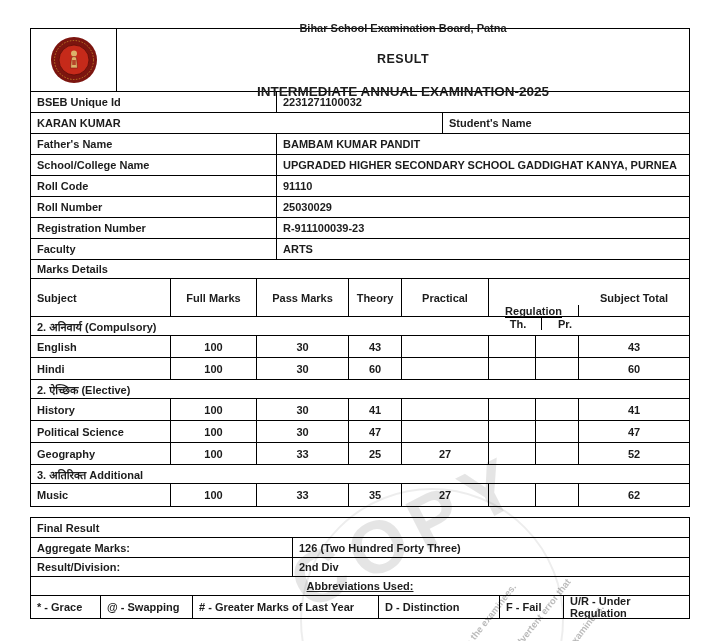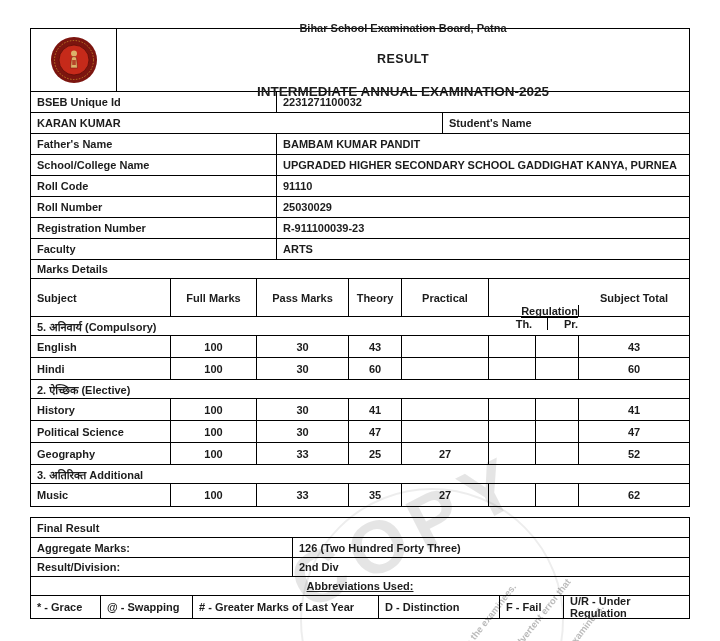--- a/index.html
+++ b/index.html
@@ -37,21 +37,21 @@
   .w-subject   { flex:0 0 140px;text-align:right; }
   .w-full      { flex:0 0 86px; }
   .w-pass      { flex:0 0 92px;text-align:right; }
   .w-theory    { flex:0 0 53px; }
   .w-practical { flex:0 0 87px; }
   .w-reg       { flex:0 0 90px; }
   .w-th        { flex:0 0 47px; }
   .w-pr        { flex:1 1 auto; }
   .w-total     { flex:1 1 auto; }
 
-  .reg-compound { flex-direction:column; padding:0; align-items:flex-end;margin-top:26px; }
+  .reg-compound { flex-direction:column; padding:0; align-items:center;margin-top:26px; }
   .reg-top { height:19px; border-bottom:1px solid #000; display:flex; align-items:center; justify-content:center; font-size:11px; }
   .reg-bottom { flex:1; display:flex;gap:16px; }
   .reg-bottom .cell { border-bottom:none; height:100%; }
 
   .section-row .cell { font-size:11px; }
 
   
   .fr-label { flex:0 0 262px; }
   .abbr-title { justify-content:center; }
   .abbr-title span { text-decoration:underline; }
@@ -161,21 +161,21 @@
           <div class="reg-top">Regulation</div>
           <div class="reg-bottom">
             <div class="cell w-th c">Th.</div>
             <div class="cell w-pr c">Pr.</div>
           </div>
         </div>
         <div class="cell w-total c">Subject Total</div>
       </div>
 
       <div class="row bb h19 section-row">
-        <div class="cell grow">5. अनिवार्य (Compulsory)</div>
+        <div class="cell grow">2. अनिवार्य (Compulsory)</div>
       </div>
 
       <div class="row bb h22">
         <div class="cell w-subject">English</div>
         <div class="cell w-full c">100</div>
         <div class="cell w-pass c">30</div>
         <div class="cell w-theory c">43</div>
         <div class="cell w-practical c"></div>
         <div class="cell w-th c"></div>
         <div class="cell w-pr c" style="flex:0 0 43px;"></div>

